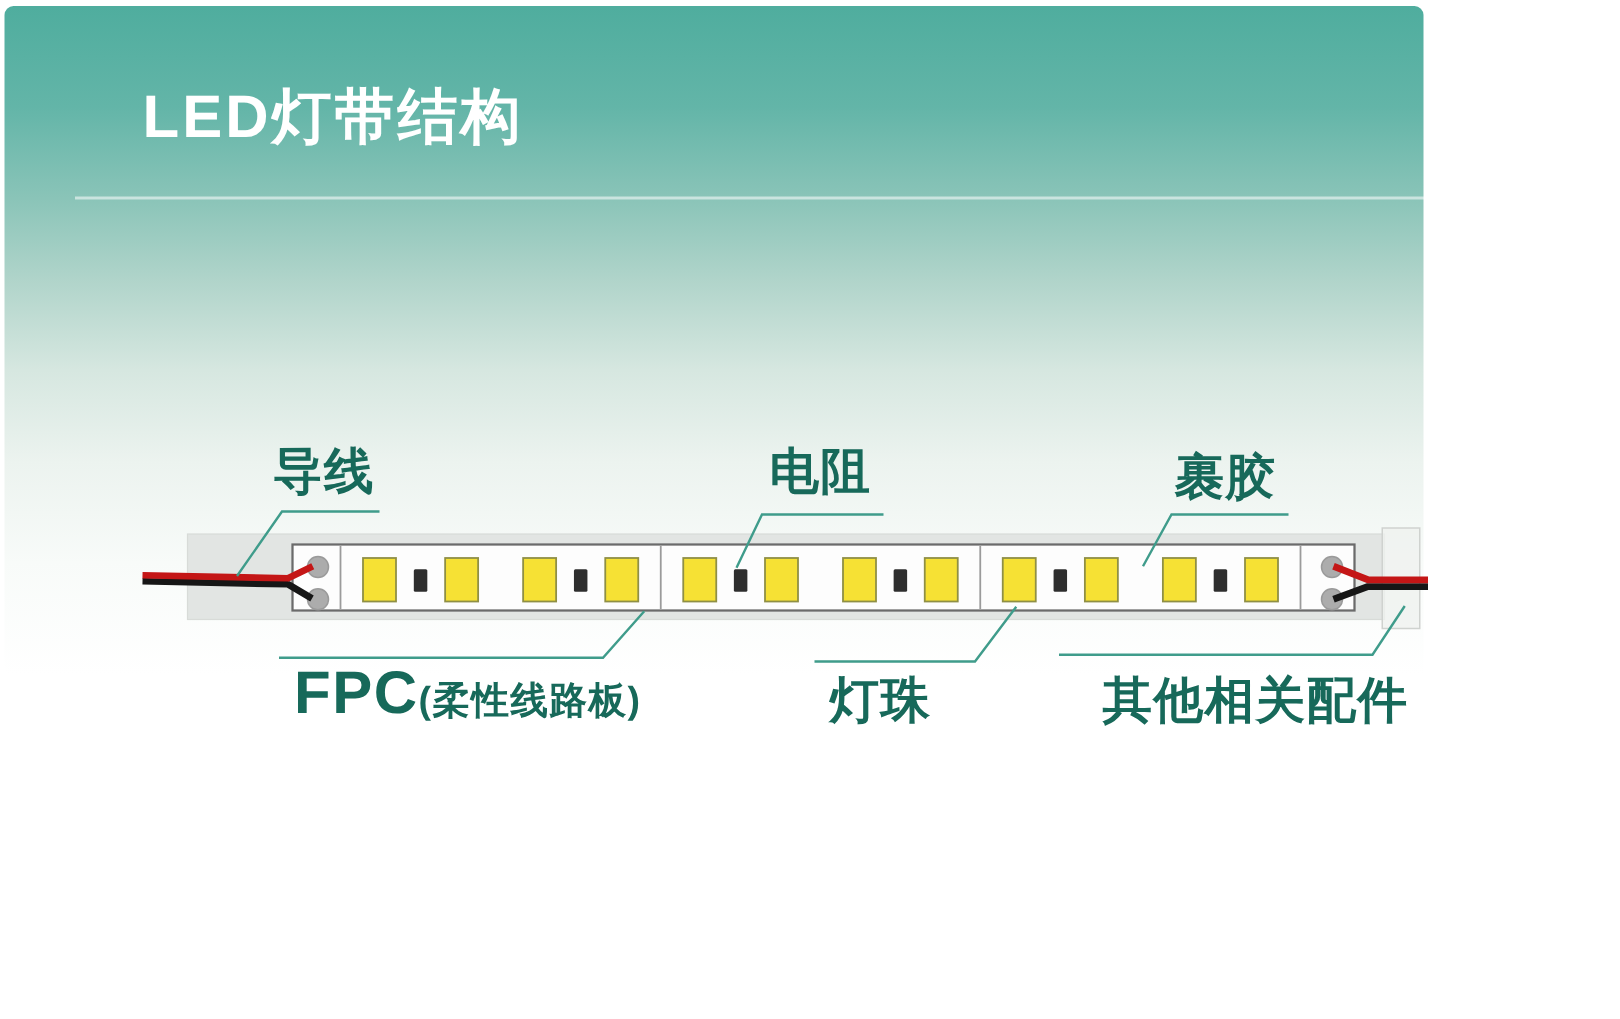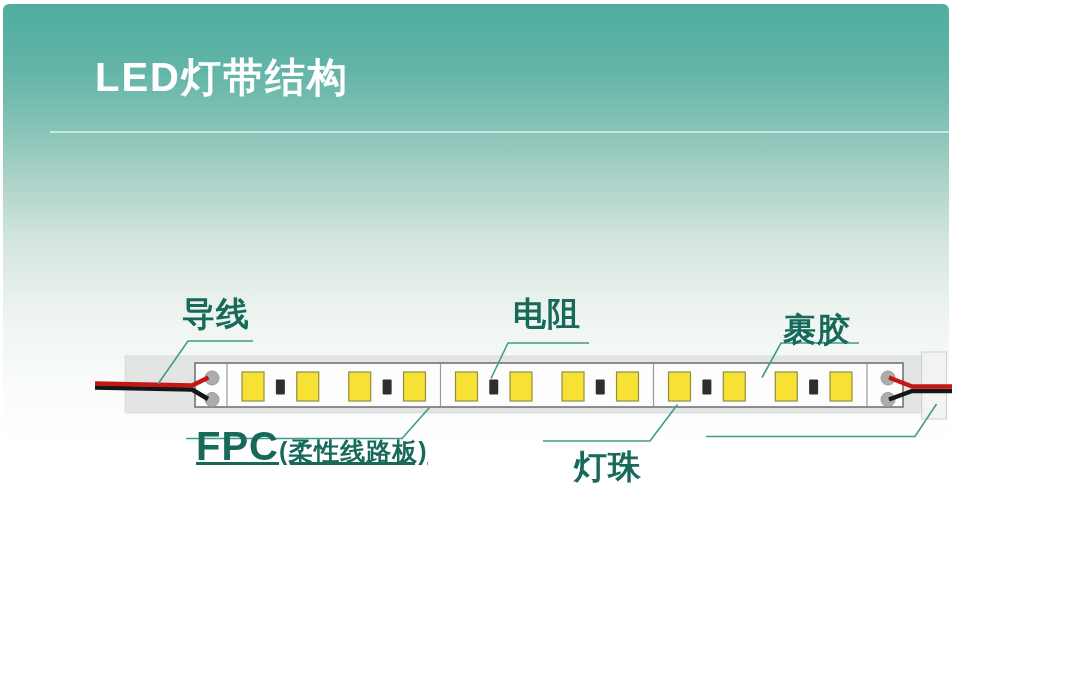--- a/index.html
+++ b/index.html
@@ -103,21 +103,22 @@
       <path d="M589,343 L508,343 L491,378.5"></path>
       <path d="M859,343 L781,343 L762,377.5"></path>
       <path d="M186,438.5 L402,438.5 L429.5,407.5"></path>
       <path d="M543,441 L650,441 L677.5,404.5"></path>
       <path d="M706,436.5 L915,436.5 L936.5,404"></path>
     </g>
   </svg>
 
   <div class="lbl" style="left:182px;top:296px;text-align:center;">导线</div>
   <div class="lbl" style="left:513px;top:296px;text-align:center;">电阻</div>
-  <div class="lbl" style="left:783px;top:312px;">裹胶</div>
+  <div class="lbl" style="left:783px;top:300px;">裹胶</div>
 
-  <div class="lbl lbl-fpc" style="left:196px;top:424px;text-decoration:underline;">
+  <div class="lbl lbl-fpc" style="left:196px;top:440px;">
     <span class="fpc-main">FPC</span><span class="fpc-sub">(柔性线路板)</span>
   </div>
 
-  <div class="lbl" style="left:574px;top:449px;text-align:center;">灯珠</div>
+  <div class="lbl" style="left:553px;top:449px;text-align:center;">灯珠</div>
+  <div class="lbl" style="left:735px;top:449px;">其他相关配件</div>
 
 </div>
 
 </body></html>

